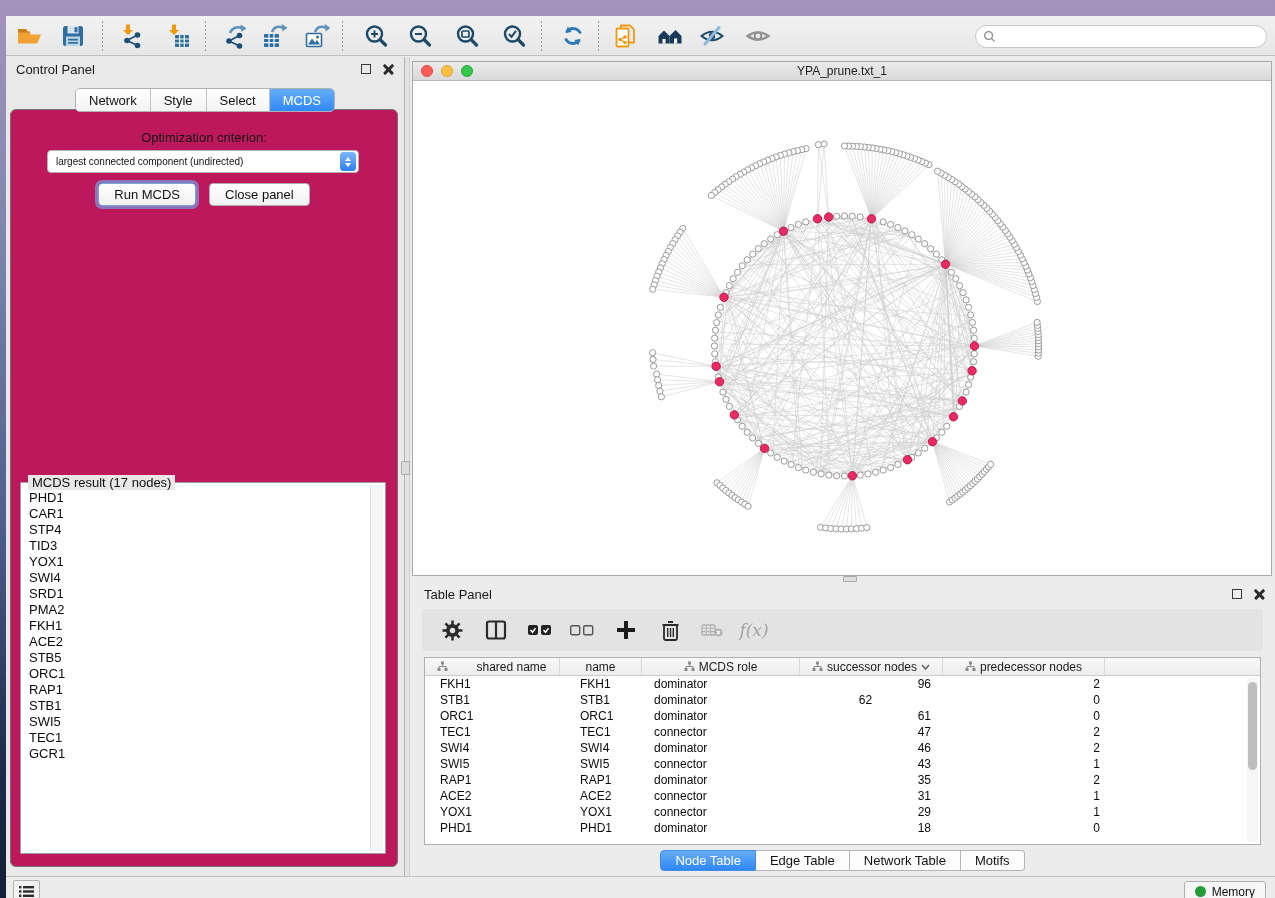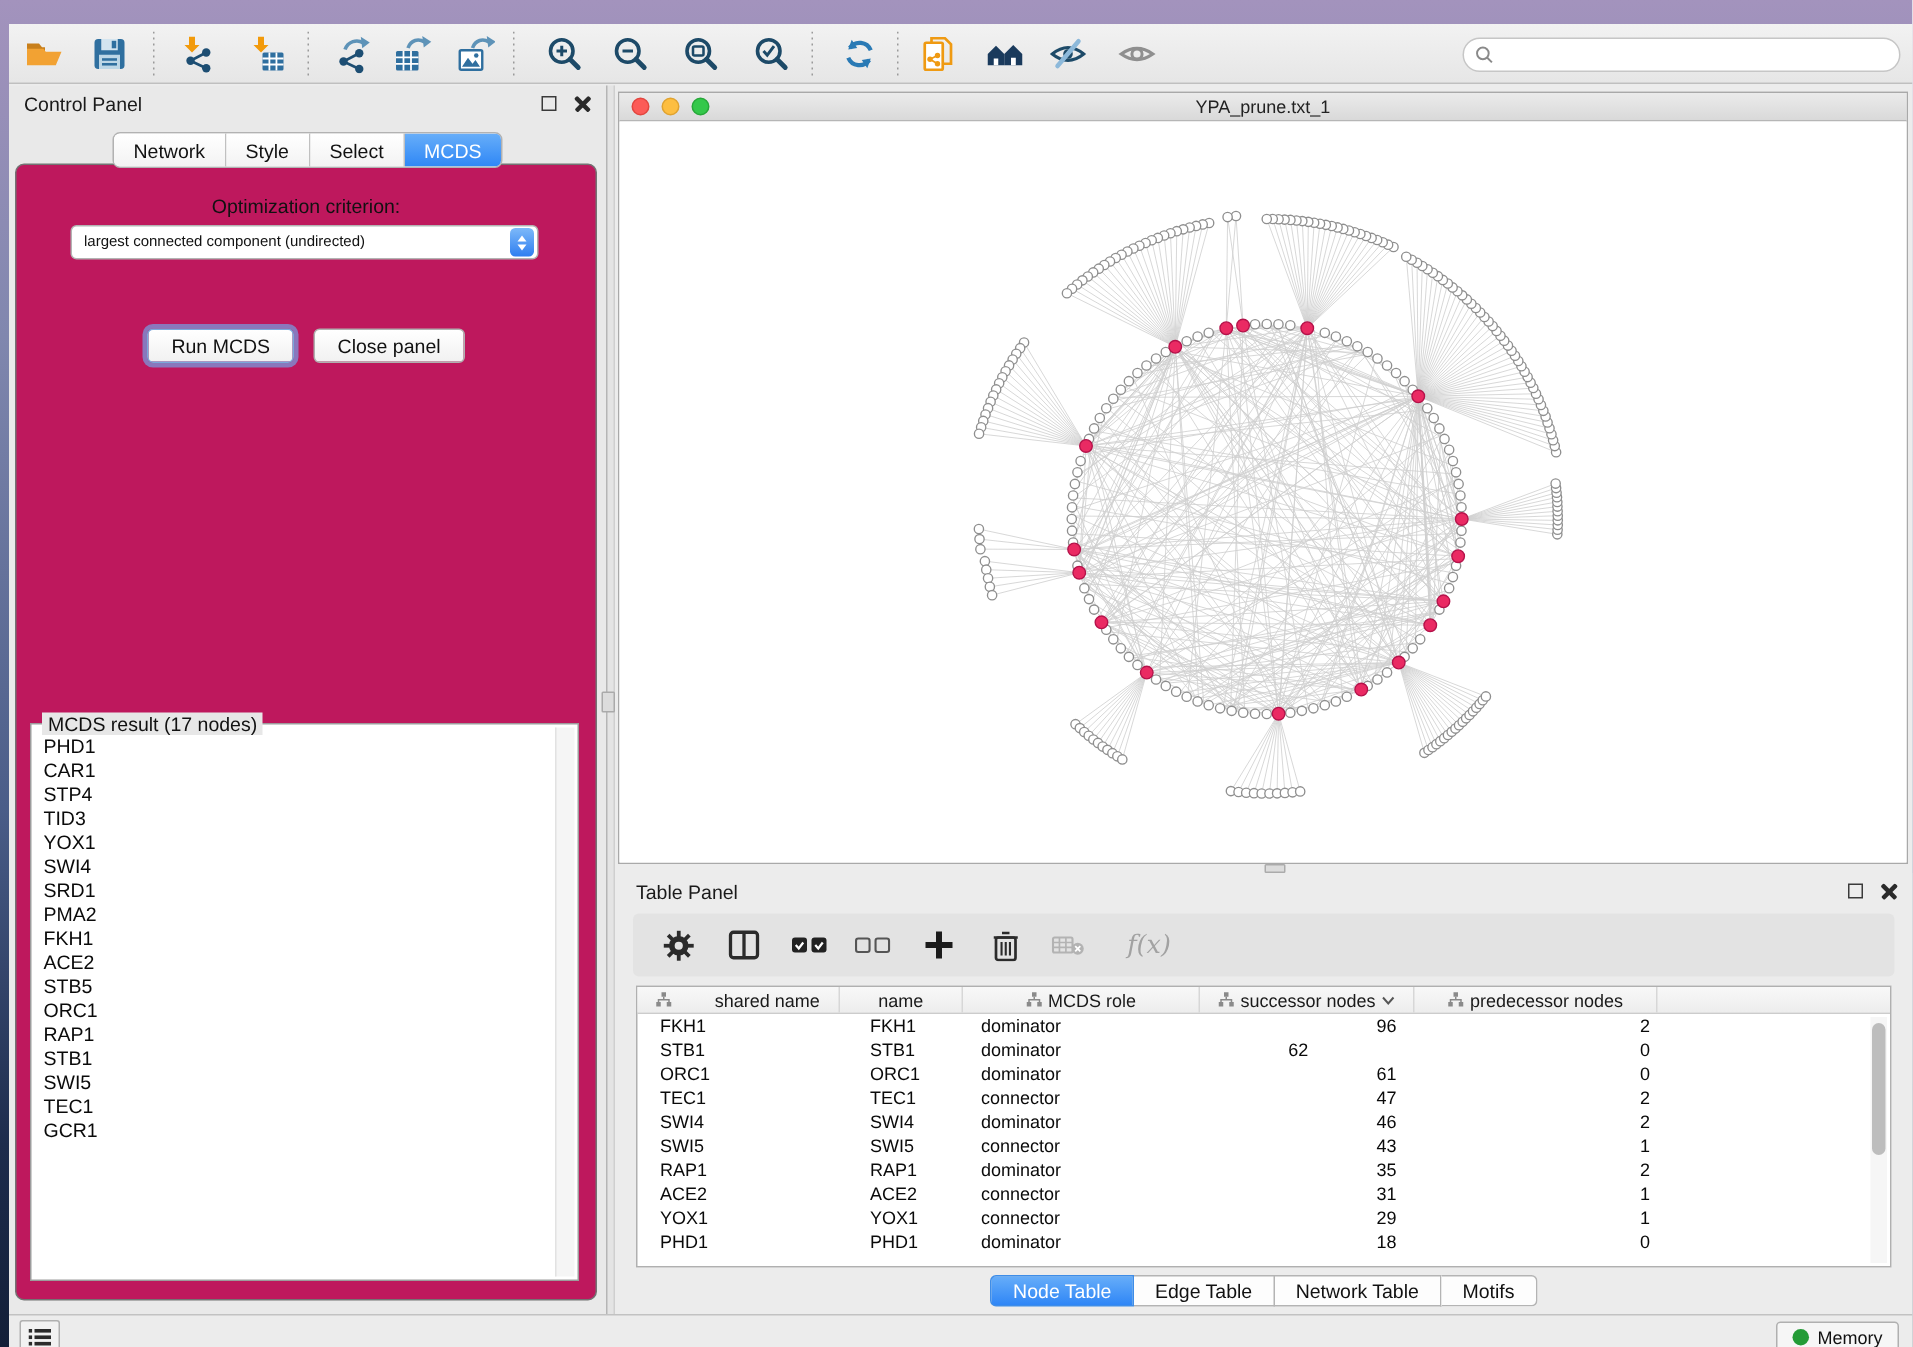--- a/index.html
+++ b/index.html
@@ -45,21 +45,21 @@
   #cp-page { position:absolute; left:4px; right:6px; top:52px; bottom:9px; background:#be185d;
     border:1px solid #737373; border-radius:6px; }
   #opt-label { position:absolute; top:20px; width:100%; text-align:center; font-size:13px; color:#111; }
   #criterion { position:absolute; left:36px; right:38px; top:40px; height:23px; background:#fff;
     border:1px solid #b3b3b3; border-radius:4px; display:flex; align-items:center; }
   #criterion .val { flex:1; font-size:10px; color:#111; padding-left:8px; white-space:nowrap; overflow:hidden; }
   #criterion .stepper { width:16px; height:19px; margin-right:2px; border-radius:3.5px;
     background:linear-gradient(#7db9f9,#2f7ef0); display:flex; flex-direction:column; align-items:center; justify-content:center; gap:2px; }
   .chev-up { width:0; height:0; border-left:3.5px solid transparent; border-right:3.5px solid transparent; border-bottom:4px solid #fff; }
   .chev-dn { width:0; height:0; border-left:3.5px solid transparent; border-right:3.5px solid transparent; border-top:4px solid #fff; }
-  #cp-buttons { position:absolute; top:73px; width:100%; display:flex; justify-content:center; gap:13px;margin-top:36px; }
+  #cp-buttons { position:absolute; top:73px; width:100%; display:flex; justify-content:center; gap:13px; }
   .btn { height:23px; padding:0 15px; font-size:13px; color:#111; background:linear-gradient(#ffffff,#f1f1f1);
     border:1px solid #b0b0b0; border-radius:4px; display:flex; align-items:center; }
   .btn.focused { box-shadow:0 0 0 3px rgba(110,170,240,.65); border-color:#7aa8dc; }
 
   #result-group { position:absolute; left:9px; right:11px; top:372px; bottom:12px;
     border:1px solid #9c9c9c; background:#fff; }
   #result-label { position:absolute; top:-8px; left:7px; background:#e7e7e7; padding:0 4px;
     font-size:13px; color:#111; }
   #result-list { position:absolute; inset:2px 16px 2px 2px; overflow:hidden; padding:5px 6px; }
   #result-list .li { font-size:13px; line-height:16px; color:#0a0a0a; }
@@ -1169,21 +1169,21 @@
             </svg>
           </div>
           <div class="tpbtn" style="margin-left:6px">
             <svg width="22" height="14" viewBox="0 0 22 14">
               <rect x="1" y="2" width="13" height="10" rx="1" fill="none" stroke="#b3b3b3" stroke-width="1.4"></rect>
               <path d="M1 5.3h13M1 8.6h13M5.3 2v10M9.6 2v10" stroke="#b3b3b3" stroke-width="1.1"></path>
               <circle cx="17.5" cy="9.5" r="4" fill="#b3b3b3"></circle>
               <path d="M15.8 7.8l3.4 3.4M19.2 7.8l-3.4 3.4" stroke="#fff" stroke-width="1.2"></path>
             </svg>
           </div>
-          <div class="tpbtn" style="margin-left:18px">
+          <div class="tpbtn" style="margin-left:6px">
             <span class="fx">f(x)</span>
           </div>
         </div>
 
         <div id="ntable">
           <div id="thead">
                 <div class="th" style="width: 135px; gap: 28px;">
                   <svg width="11" height="11" viewBox="0 0 11 11">
                     <g fill="#8a8a8a">
                       <rect x="4" y="0.5" width="3" height="3"></rect>

